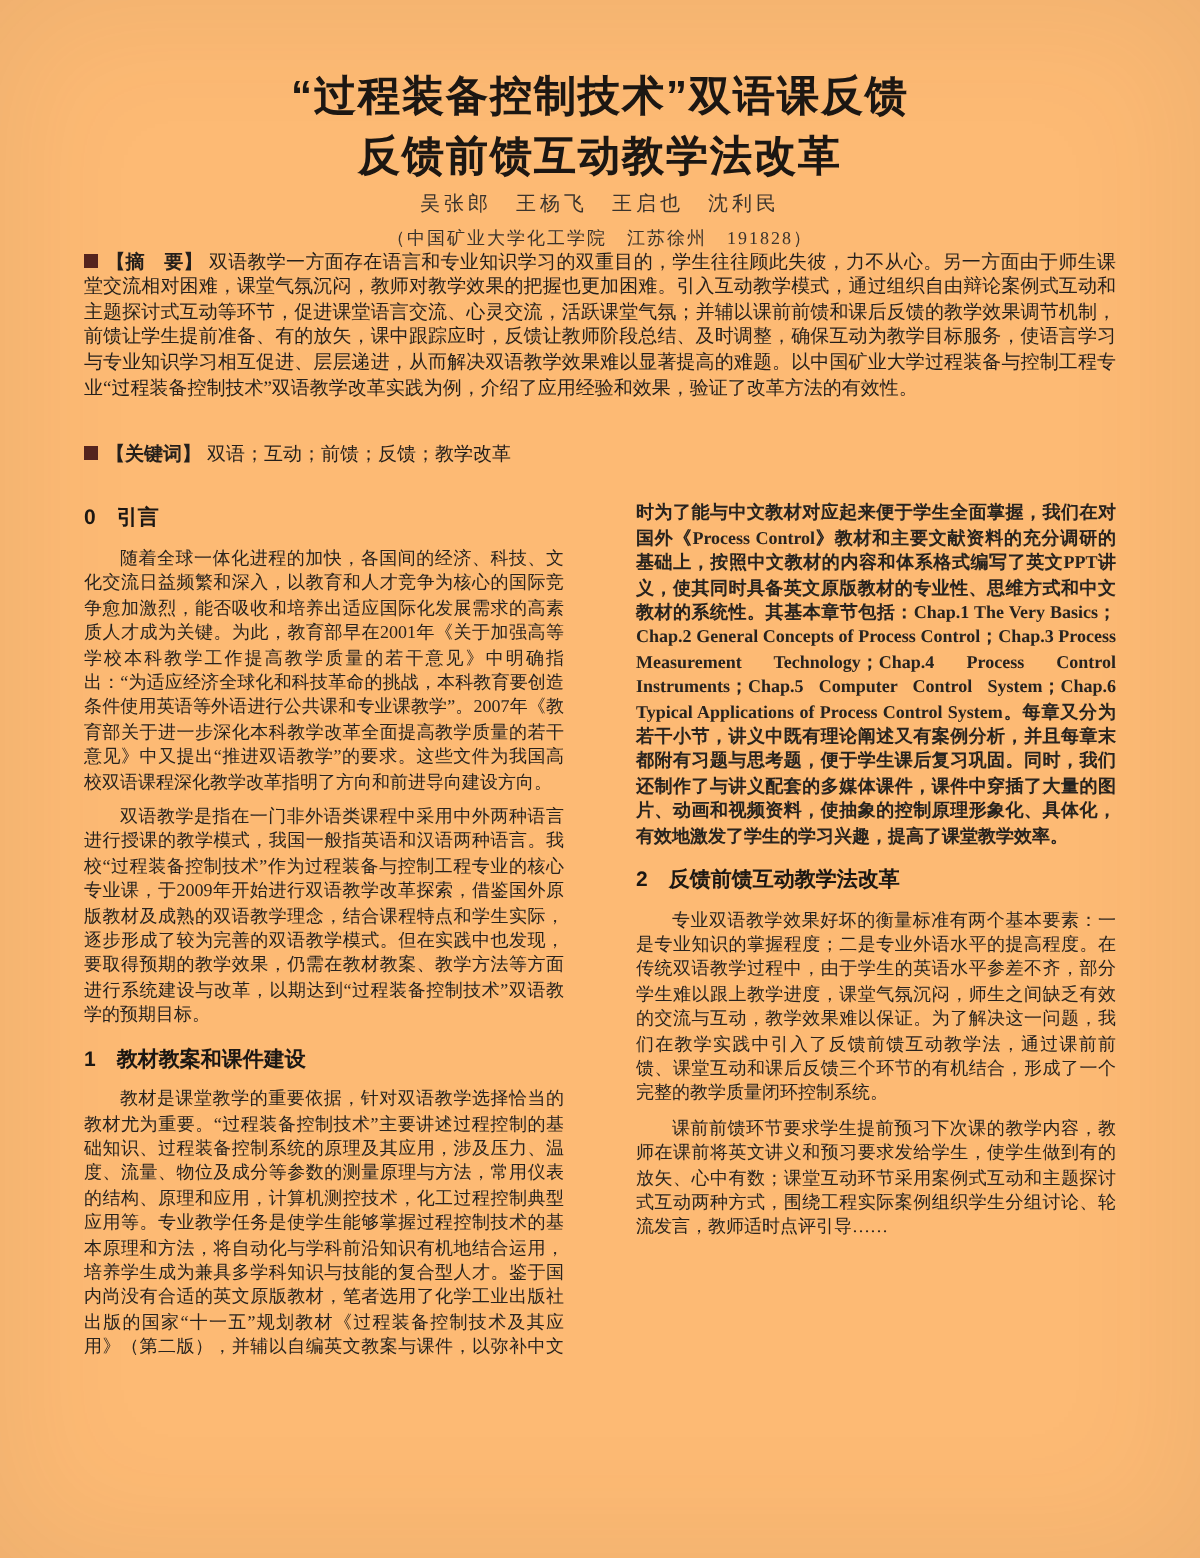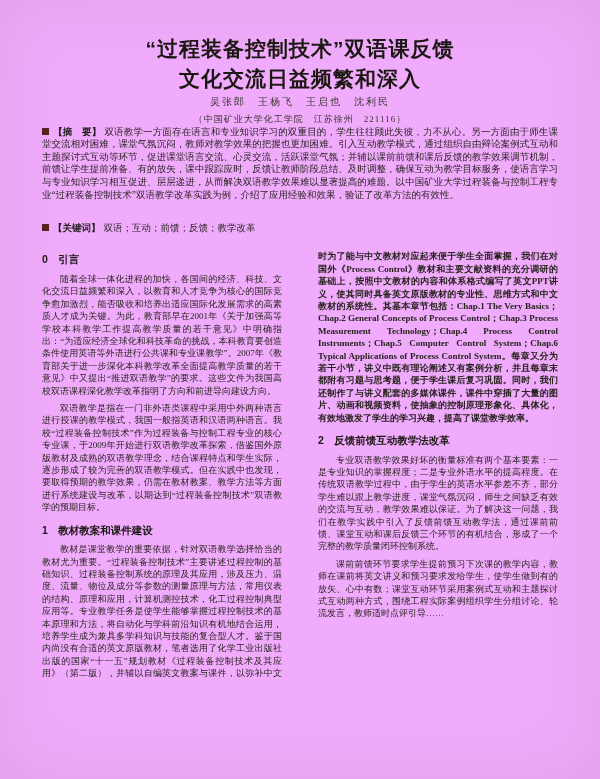--- a/index.html
+++ b/index.html
@@ -3,21 +3,21 @@
 <meta charset="utf-8">
 <style>
   html,body{margin:0;padding:0;}
   body{
     width:600px;height:779px;overflow:hidden;
     background:#e8e6e1;
     font-family:"Liberation Serif", serif;
   }
   .page{
     width:600px;height:779px;box-sizing:border-box;
-    background:#f0abfc;
+    background:#fdba74;
     box-shadow:inset 0 0 70px rgba(90,80,60,0.10);
     padding:34px 42px 0 42px;
     color:#241f1b;
   }
   .title{
     text-align:center;
     font-family:"Liberation Sans", sans-serif;
     font-weight:bold;
     font-size:21px;
     line-height:1.45;
@@ -90,24 +90,24 @@
     text-indent:2em;
   }
   .col p.no-indent{text-indent:0;font-weight:bold;}
 </style>
 </head>
 <body>
 
 <div class="page">
 
   <div class="title">“过程装备控制技术”双语课反馈</div>
-  <div class="title">文化交流日益频繁和深入</div>
+  <div class="title">反馈前馈互动教学法改革</div>
 
   <div class="authors">吴张郎　王杨飞　王启也　沈利民</div>
-  <div class="affiliation">（中国矿业大学化工学院　江苏徐州　221116）</div>
+  <div class="affiliation">（中国矿业大学化工学院　江苏徐州　191828）</div>
 
   <div class="abstract-block">
     <span class="sq"></span><span class="blk-label">【摘　要】</span><span>双语教学一方面存在语言和专业知识学习的双重目的，学生往往顾此失彼，力不从心。另一方面由于师生课堂交流相对困难，课堂气氛沉闷，教师对教学效果的把握也更加困难。引入互动教学模式，通过组织自由辩论案例式互动和主题探讨式互动等环节，促进课堂语言交流、心灵交流，活跃课堂气氛；并辅以课前前馈和课后反馈的教学效果调节机制，前馈让学生提前准备、有的放矢，课中跟踪应时，反馈让教师阶段总结、及时调整，确保互动为教学目标服务，使语言学习与专业知识学习相互促进、层层递进，从而解决双语教学效果难以显著提高的难题。以中国矿业大学过程装备与控制工程专业“过程装备控制技术”双语教学改革实践为例，介绍了应用经验和效果，验证了改革方法的有效性。</span>
   </div>
 
   <div class="kw-block">
     <span class="sq"></span><span class="blk-label">【关键词】</span><span>双语；互动；前馈；反馈；教学改革</span>
   </div>
 
   <div class="columns">

